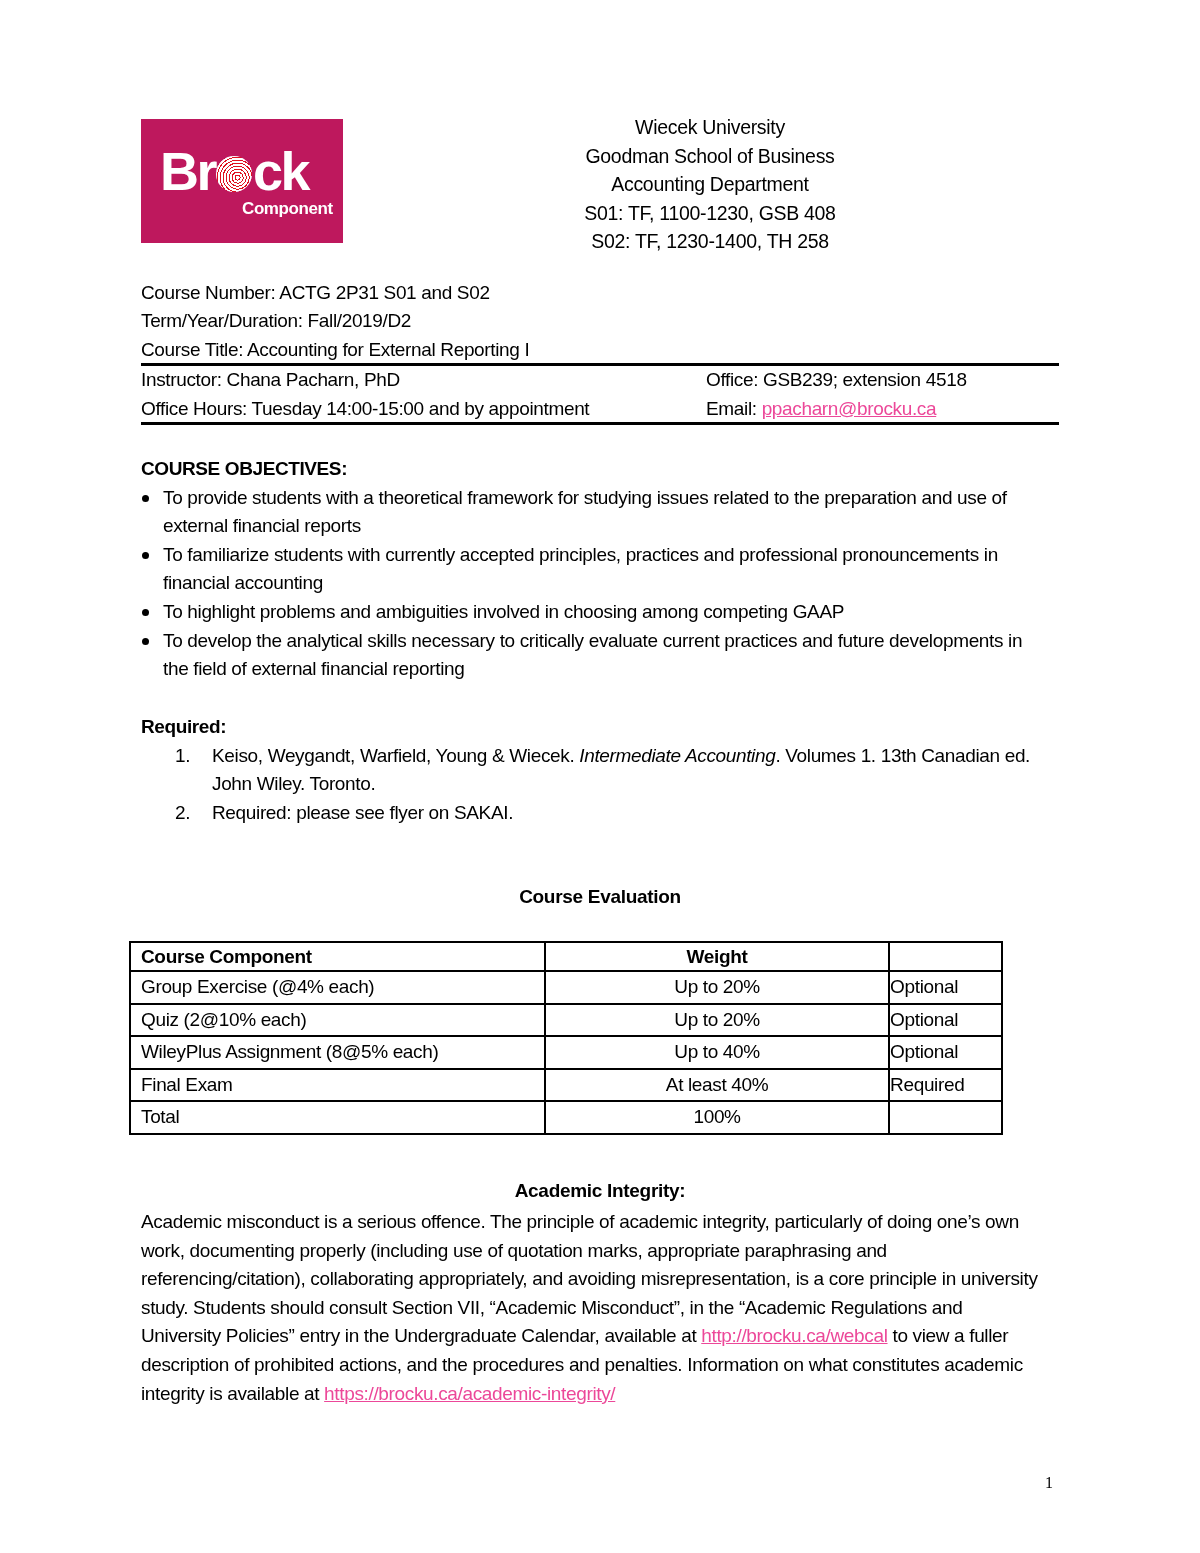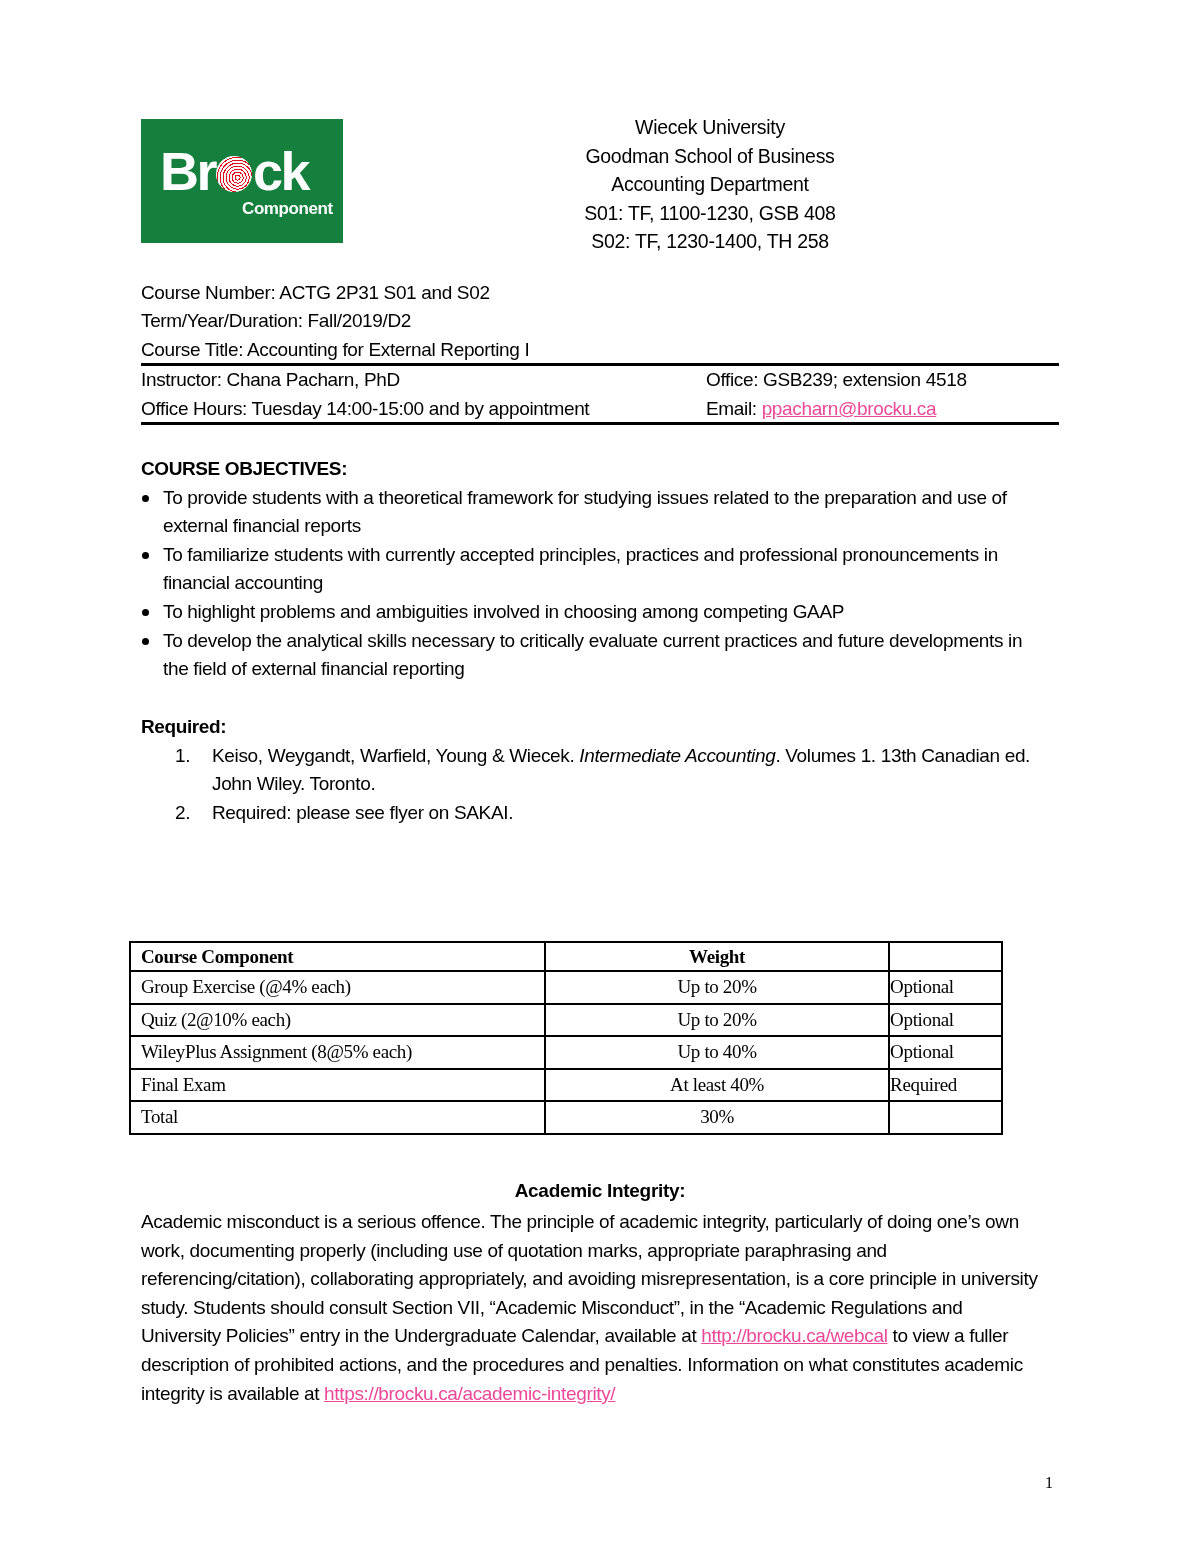--- a/index.html
+++ b/index.html
@@ -7,21 +7,21 @@
       width: 1200px; height: 1553px; position: relative; overflow: hidden;
       font-family: "Liberation Sans", "DejaVu Sans", sans-serif;
       color: #000;
     }
     .page { position: absolute; left: 0; top: 0; width: 1200px; height: 1553px; }
     .txt { font-size: 19px; line-height: 28.6px; letter-spacing: -0.35px; }
 
     
     .logo {
       position: absolute; left: 141px; top: 119px; width: 202px; height: 124px;
-      background: #15803d;
+      background: #be185d;
     }
     .logo .word {
       position: absolute; left: 19px; top: 22px; color: #fff;
       font-family: "Liberation Sans", "DejaVu Sans", sans-serif; font-weight: bold;
       font-size: 54px; letter-spacing: -2.5px; line-height: 60px;
     }
     .logo .sub {
       position: absolute; left: 101px; top: 79px; color: #fff; font-weight: bold;
       font-size: 17px; letter-spacing: -0.4px; line-height: 22px;
     }
@@ -60,21 +60,20 @@
     .required { position: absolute; left: 141px; top: 713px; width: 920px; }
     ol.reqs { margin: 0; padding: 0; list-style: none; }
     ol.reqs li { position: relative; padding-left: 71px; font-size: 19px; line-height: 28.6px; letter-spacing: -0.35px; }
     ol.reqs li .num { position: absolute; left: 34px; top: 0; }
 
     
     .eval-title { position: absolute; left: 0; width: 1200px; top: 886px; text-align: center; font-weight: bold; font-size: 19px; letter-spacing: -0.3px; }
     table.eval {
       position: absolute; left: 129px; top: 941px; width: 874px;
       border-collapse: collapse;
-      font-family: Liberation Serif, serif;
     }
     table.eval td, table.eval th {
       border: 2.4px solid #000; font-size: 19px; letter-spacing: -0.35px;
       height: 30.5px; padding: 0 0 0 10px; font-weight: normal; text-align: left;
     }
     table.eval th { font-weight: bold; height: 27px; }
     table.eval .c2 { text-align: center; padding: 0; }
     table.eval .c3 { padding-left: 0; }
 
     
@@ -135,20 +134,21 @@
         <span class="num">1.</span>
         <span>Keiso, Weygandt, Warfield, Young &amp; Wiecek. </span><i>Intermediate Accounting</i><span>. Volumes 1. 13th Canadian ed. John Wiley. Toronto.</span>
       </li>
       <li>
         <span class="num">2.</span>
         <span>Required:  please see flyer on SAKAI.</span>
       </li>
     </ol>
   </div>
 
+  <div class="eval-title">Course Evaluation</div>
   <table class="eval">
     <colgroup>
       <col style="width:416px">
       <col style="width:345px">
       <col style="width:113px">
     </colgroup>
     <tbody>
         <tr>
       <th>Course Component</th>
       <th class="c2">Weight</th>
@@ -169,21 +169,21 @@
       <td class="c2">Up to 40%</td>
       <td class="c3">Optional</td>
     </tr>
     <tr>
       <td>Final Exam</td>
       <td class="c2">At least 40%</td>
       <td class="c3">Required</td>
     </tr>
     <tr>
       <td>Total</td>
-      <td class="c2">30%</td>
+      <td class="c2">100%</td>
       <td class="c3"></td>
     </tr>
   </tbody>
     </table>
 
   <div class="ai-title">Academic Integrity:</div>
   <div class="ai-body"><span>Academic misconduct is a serious offence. The principle of academic integrity, particularly of doing one’s own work, documenting properly (including use of quotation marks, appropriate paraphrasing and referencing/citation), collaborating appropriately, and avoiding misrepresentation, is a core principle in university study. Students should consult Section VII, “Academic Misconduct”, in the “Academic Regulations and University Policies” entry in the Undergraduate Calendar, available at </span><a class="link" href="#">http://brocku.ca/webcal</a><span> to view a fuller description of prohibited actions, and the procedures and penalties. Information on what constitutes academic integrity is available at </span><a class="link" href="#">https://brocku.ca/academic-integrity/</a></div>
 
   <div class="page-num">1</div>
 </div>

